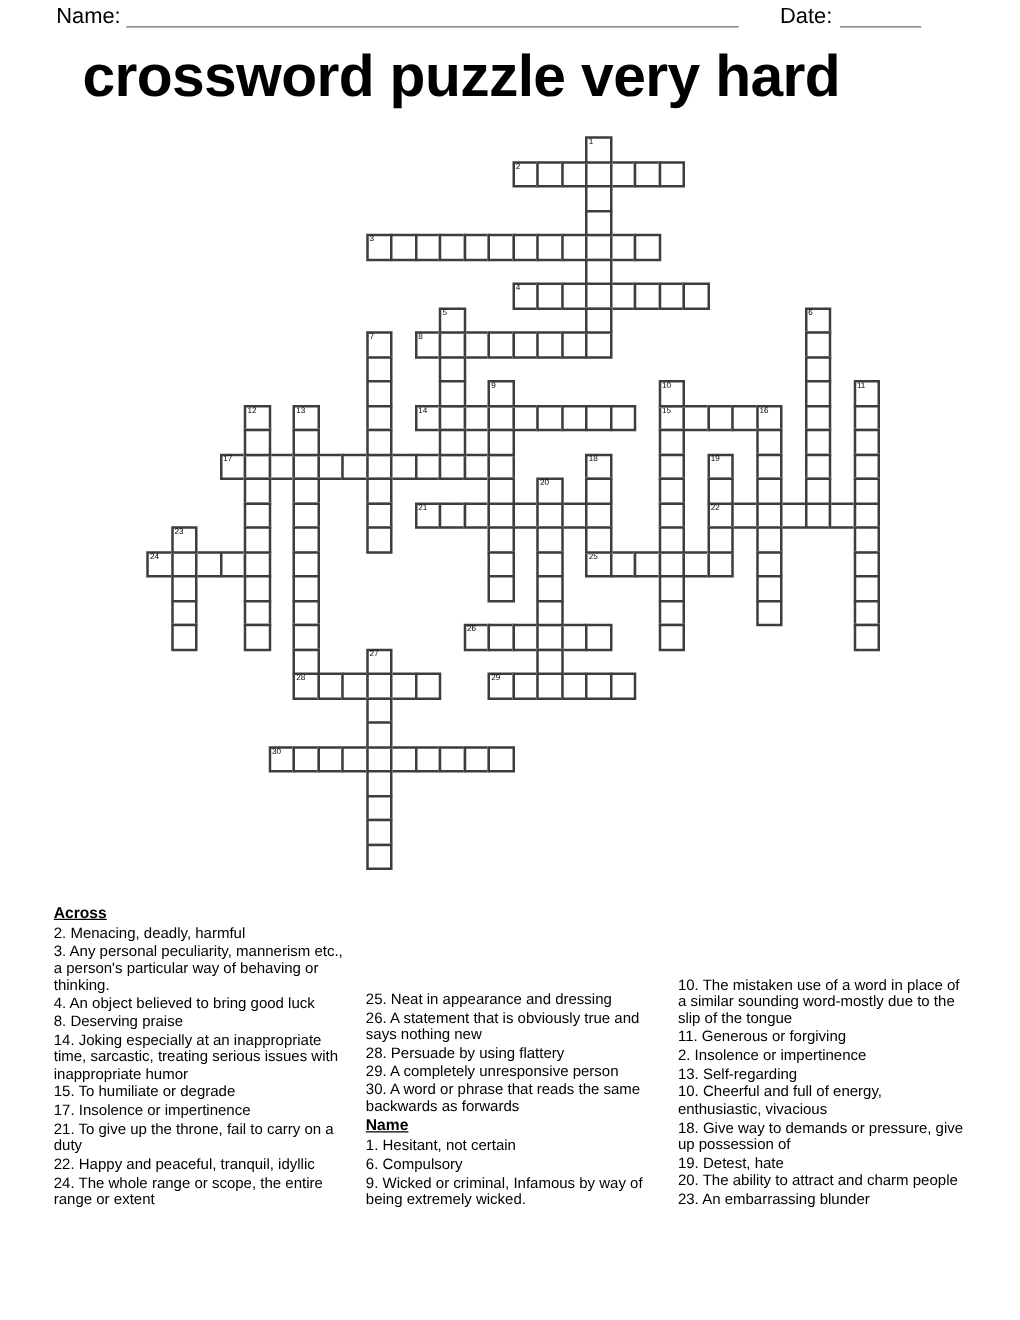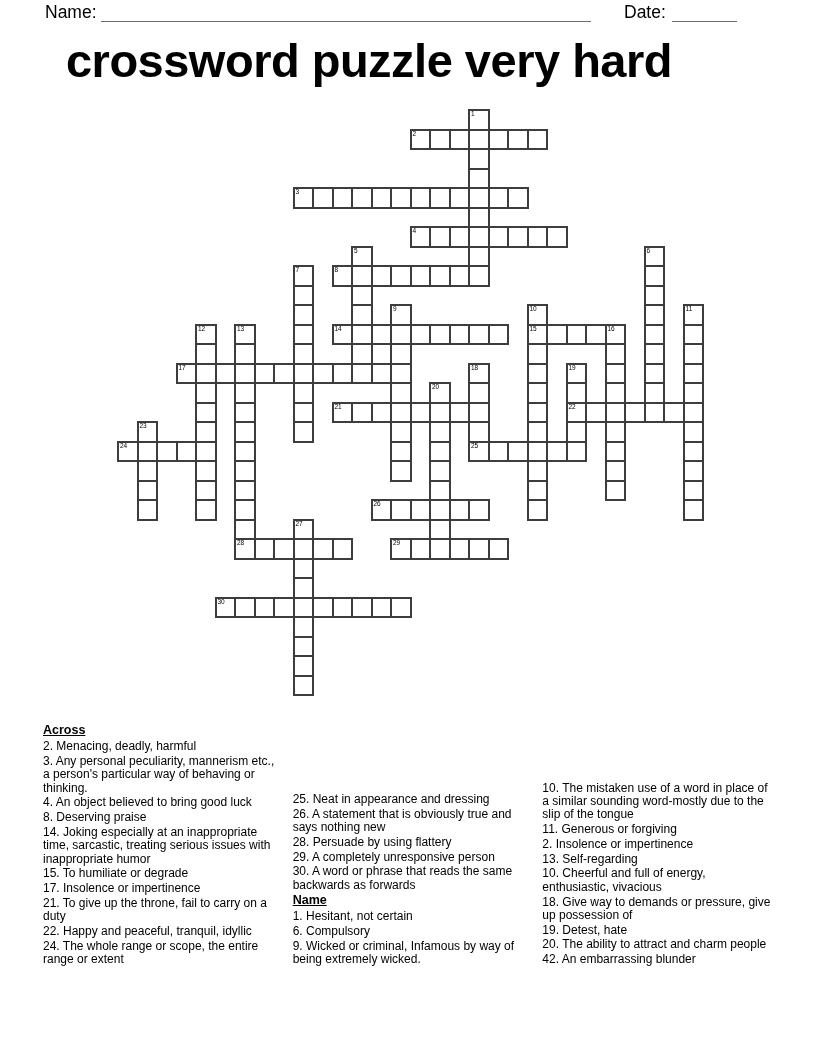--- a/index.html
+++ b/index.html
@@ -352,15 +352,15 @@
     </div>
   <div class="cluecol" id="cluecol-3">
       <div class="clue"><b>10.</b> The mistaken use of a word in place of a similar sounding word-mostly due to the slip of the tongue</div>
       <div class="clue"><b>11.</b> Generous or forgiving</div>
       <div class="clue"><b>2.</b> Insolence or impertinence</div>
       <div class="clue"><b>13.</b> Self-regarding</div>
       <div class="clue"><b>10.</b> Cheerful and full of energy, enthusiastic, vivacious</div>
       <div class="clue"><b>18.</b> Give way to demands or pressure, give up possession of</div>
       <div class="clue"><b>19.</b> Detest, hate</div>
       <div class="clue"><b>20.</b> The ability to attract and charm people</div>
-      <div class="clue"><b>42.</b> An embarrassing blunder</div>
+      <div class="clue"><b>23.</b> An embarrassing blunder</div>
     </div>
 </div>
 
 </body></html>

